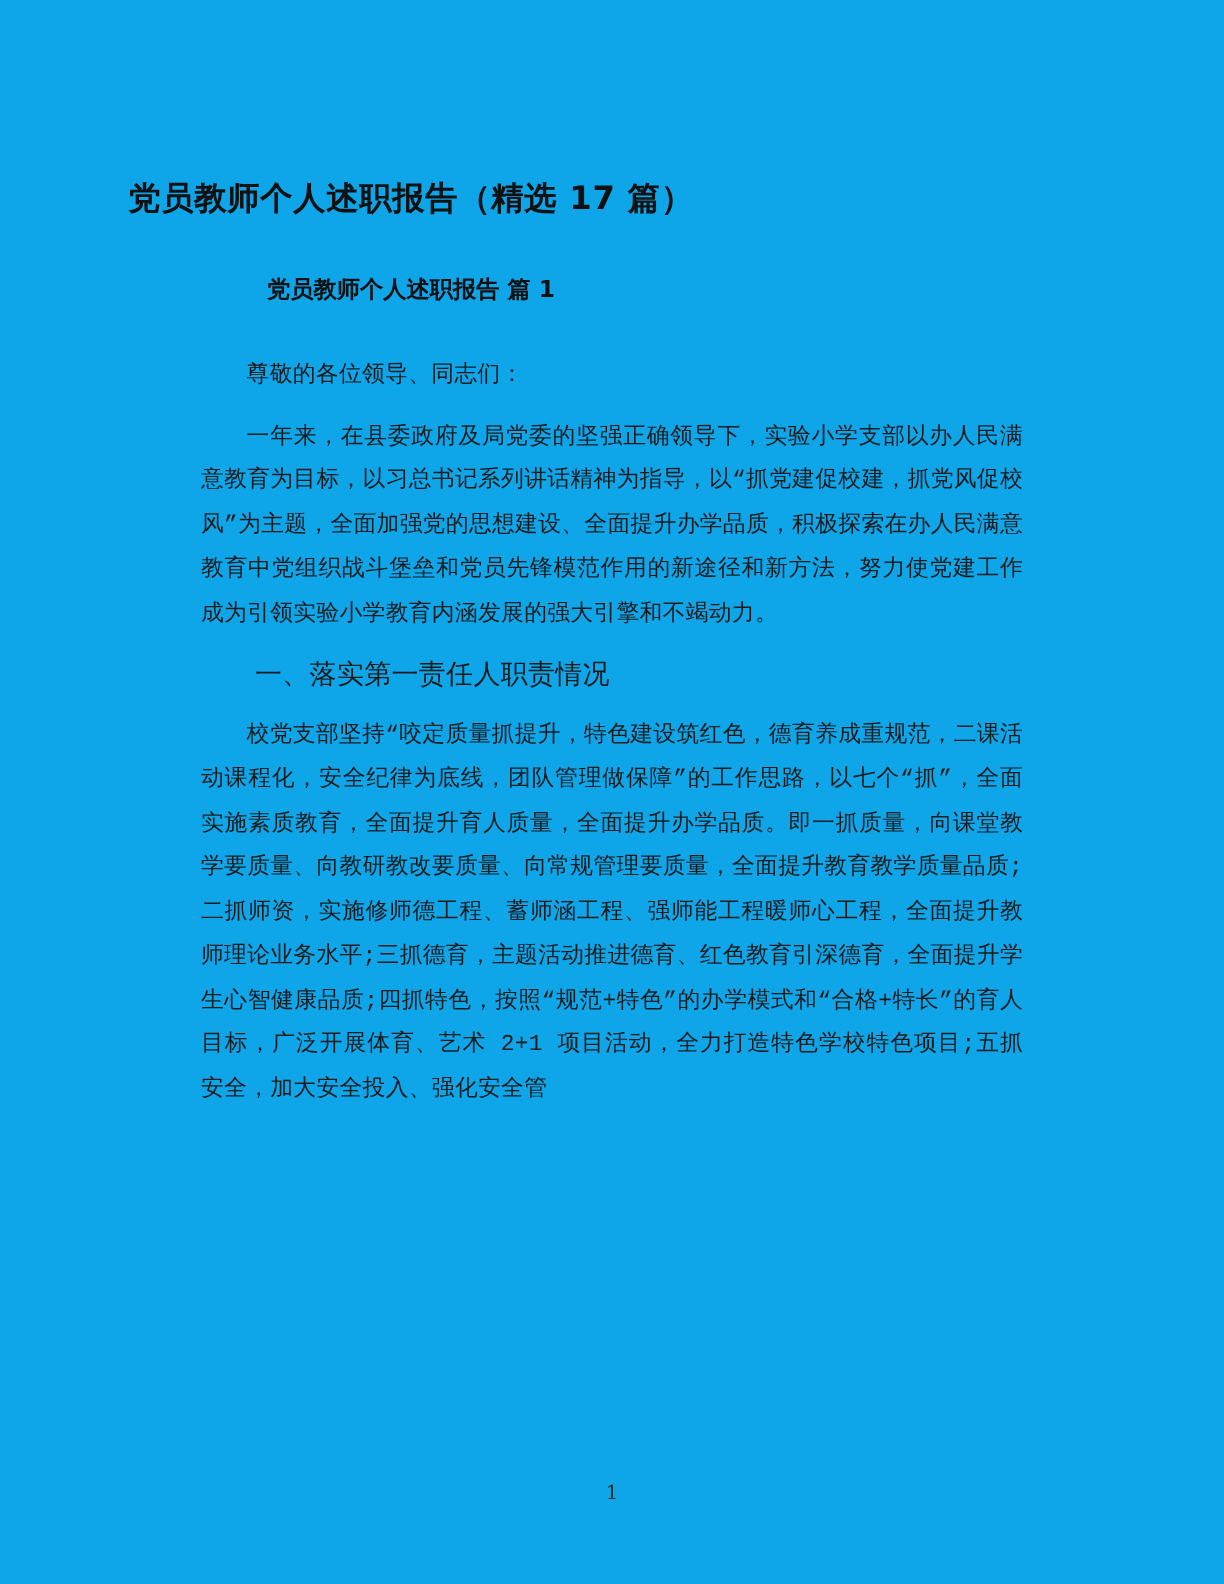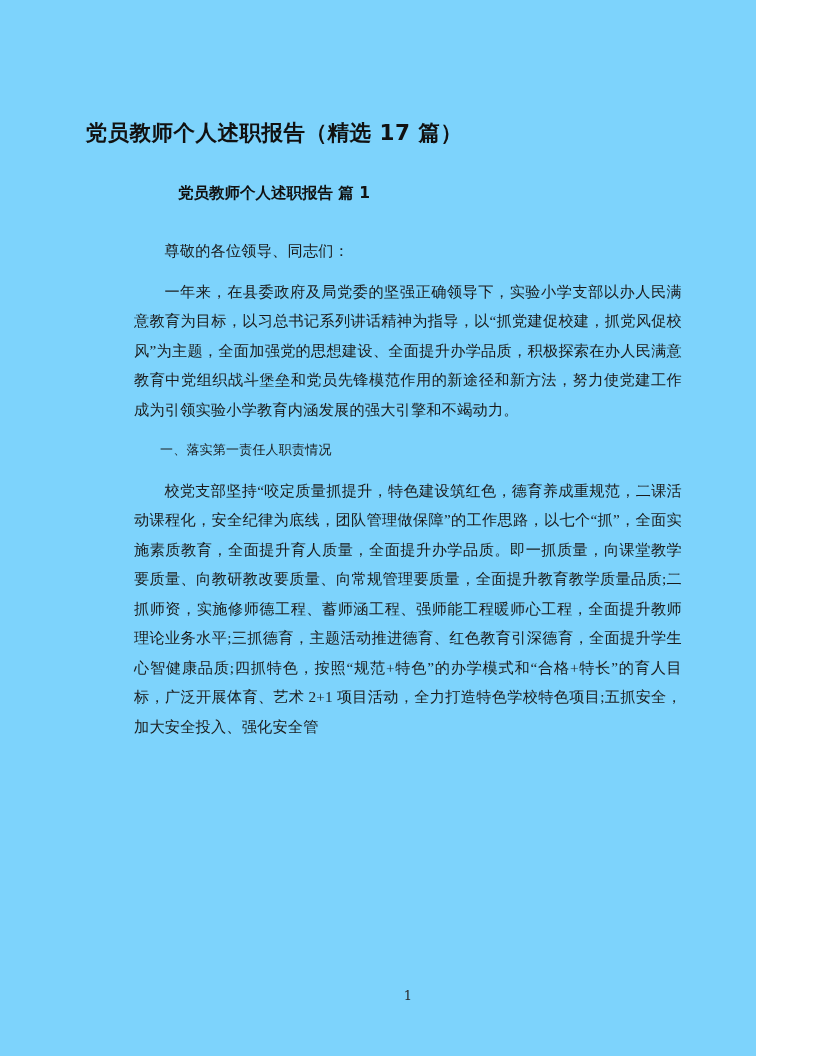--- a/index.html
+++ b/index.html
@@ -11,23 +11,23 @@
     width: 816px;
     height: 1056px;
     font-family: "DejaVu Serif", serif;
     overflow: hidden;
     position: relative;
   }
   .page {
     position: absolute;
     left: 0;
     top: 0;
-    width: 756px;
+    width: 816px;
     height: 1056px;
-    background: #7dd3fc;
+    background: #0ea5e9;
     box-sizing: border-box;
   }
   .content {
     position: absolute;
     left: 134px;
     top: 0;
     width: 548px;
   }
   .doc-title {
     margin: 0;
@@ -60,35 +60,35 @@
   }
   .body-block {
     position: absolute;
     left: 0;
     top: 236px;
     width: 548px;
   }
   p.para {
     margin: 0 0 11px 0;
     padding: 0;
-    font-family: Liberation Serif, serif;
+    font-family: Liberation Mono, monospace;
     font-size: 15.2px;
     line-height: 29.5px;
     color: #1b1b1b;
     text-align: justify;
     text-justify: inter-character;
     text-indent: 2em;
     letter-spacing: 0.2px;
     word-break: break-all;
   }
   p.section-head {
     margin: 0 0 11px 0;
     padding: 0;
     font-family: "DejaVu Serif", serif;
-    font-size: 13px;
+    font-size: 18px;
     line-height: 29.5px;
     color: #1b1b1b;
     text-indent: 2em;
     letter-spacing: 0.2px;
   }
   .page-number {
     position: absolute;
     left: 0;
     top: 988px;
     width: 816px;

